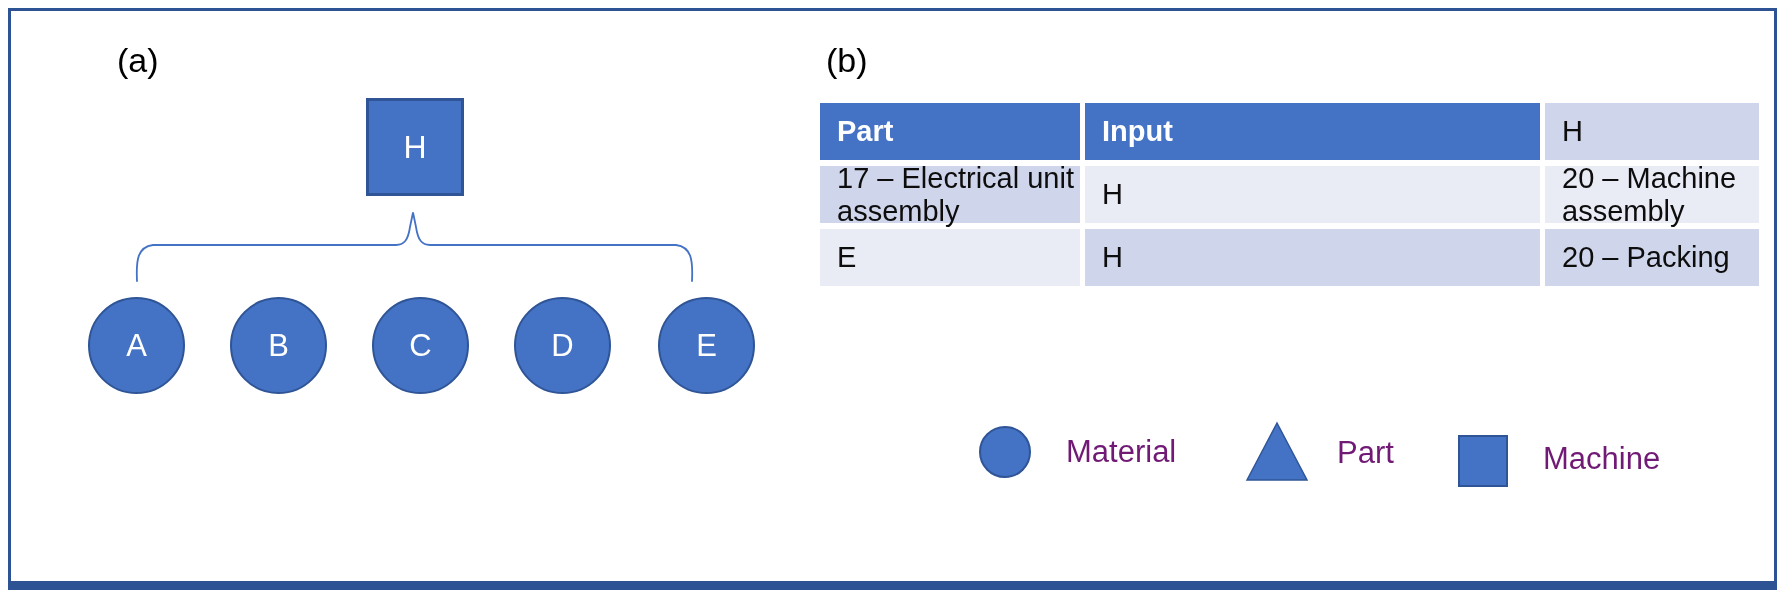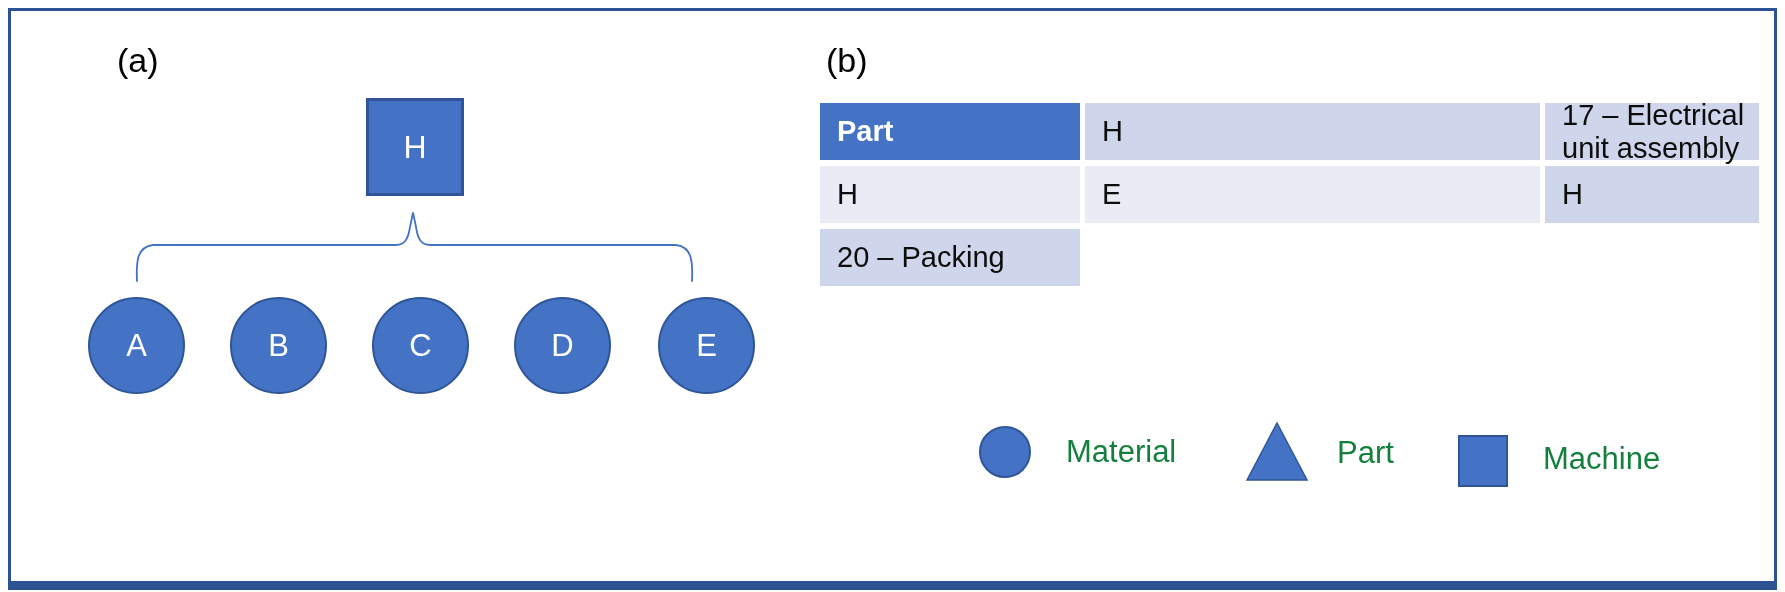--- a/index.html
+++ b/index.html
@@ -85,21 +85,21 @@
     position:absolute;left:1241px;top:419px;
     width:70px;height:64px;
   }
   .legend-shape-square{
     position:absolute;left:1458px;top:435px;
     width:50px;height:52px;box-sizing:border-box;
     background:#4472C4;border:2px solid #2F5597;
   }
   .legend-label{
     position:absolute;
-    font-size:31px;color:#15803d;
+    font-size:31px;color:#701a75;
     height:52px;line-height:52px;
   }
   #legend-label-material{left:1066px;top:426px;}
   #legend-label-part{left:1337px;top:427px;}
   #legend-label-product{left:1543px;top:433px;}
 </style>
 </head>
 <body>
 
 <div class="frame"></div>
@@ -134,25 +134,27 @@
 </div>
 <div id="node-d" class="material-node">
   <span>D</span>
 </div>
 <div id="node-e" class="material-node">
   <span>E</span>
 </div>
 
 <div class="parts-table">
   <div class="cell hdr">Part</div>
+  <div class="cell hdr">Input</div>
 
   <div class="cell band-dark">H</div>
   <div class="cell band-dark">17 – Electrical unit assembly</div>
 
   <div class="cell band-light">H</div>
+  <div class="cell band-light">20 – Machine assembly</div>
   <div class="cell band-light">E</div>
 
   <div class="cell band-dark">H</div>
   <div class="cell band-dark">20 – Packing</div>
 </div>
 
 <div class="legend-shape-circle"></div>
 <div id="legend-label-material" class="legend-label">Material</div>
 
 <svg class="legend-shape-triangle" viewBox="0 0 70 64" xmlns="http://www.w3.org/2000/svg">

